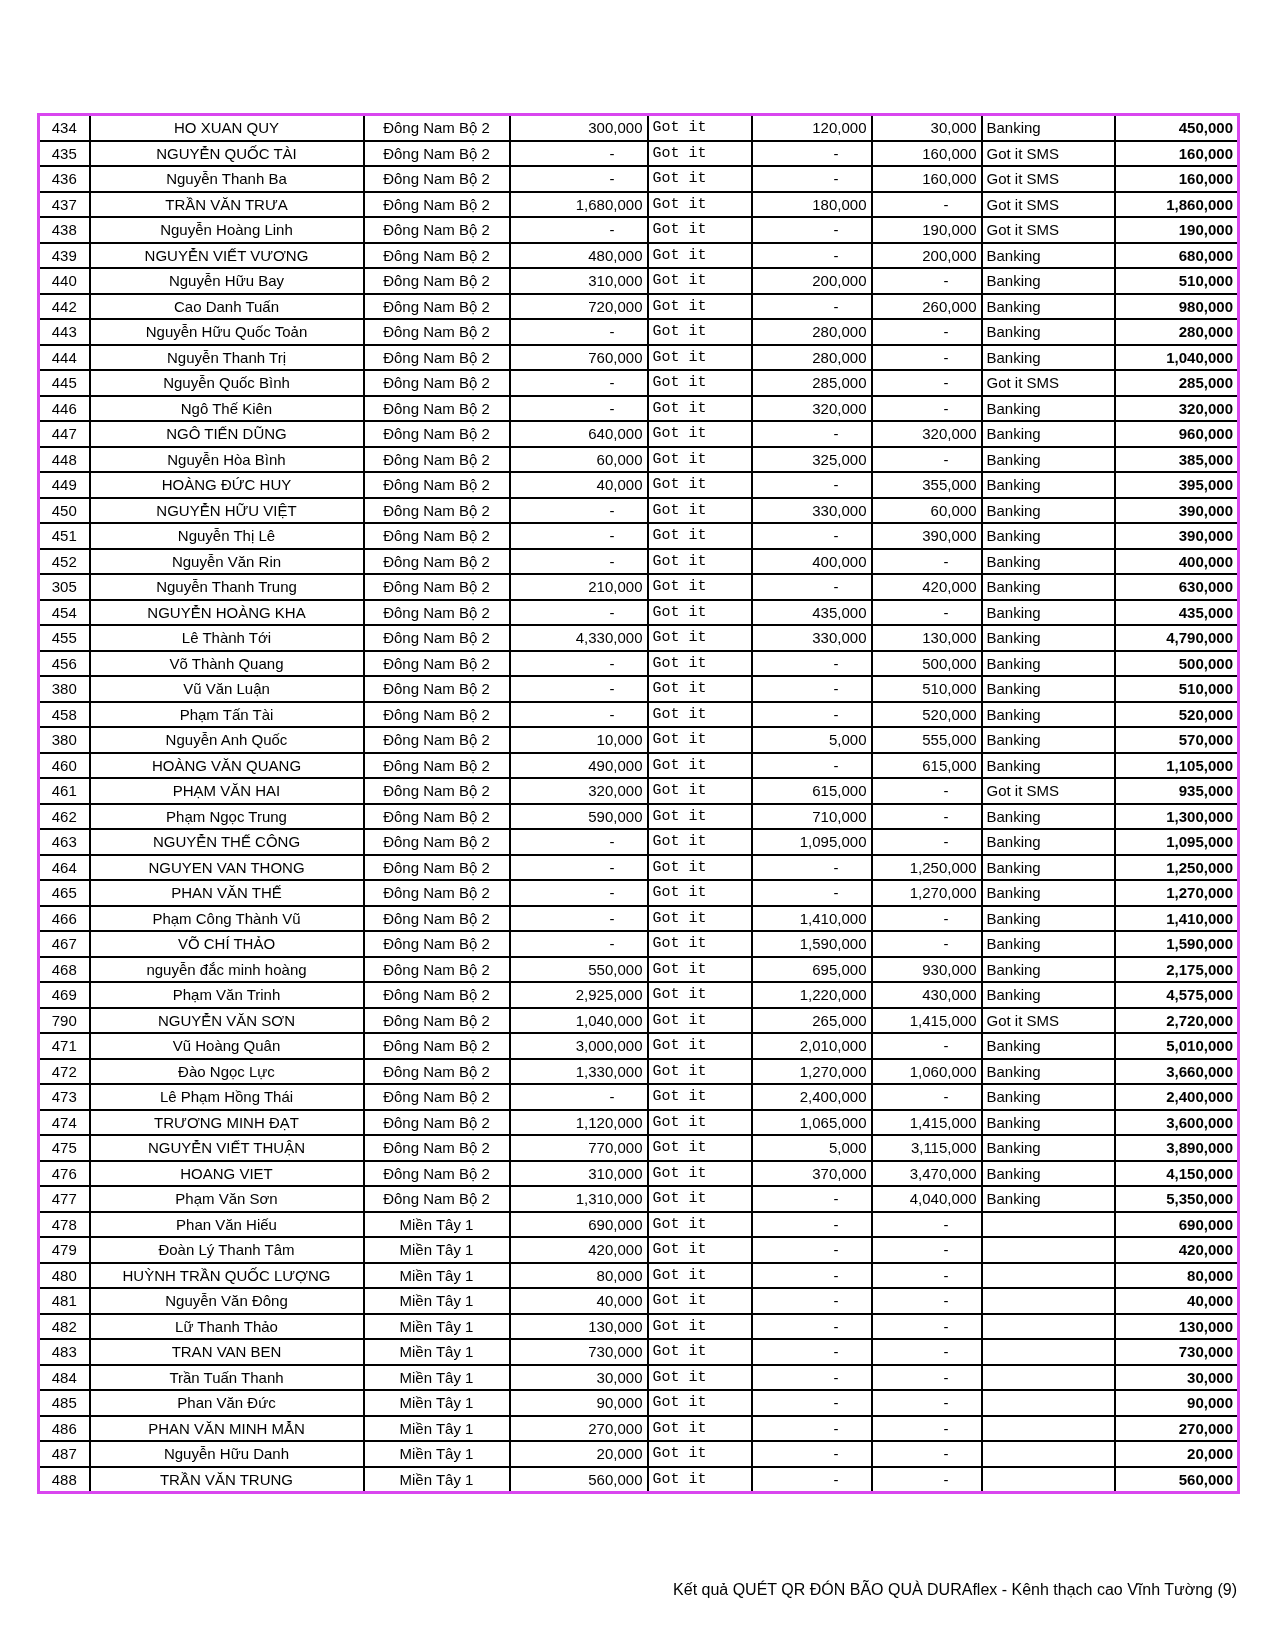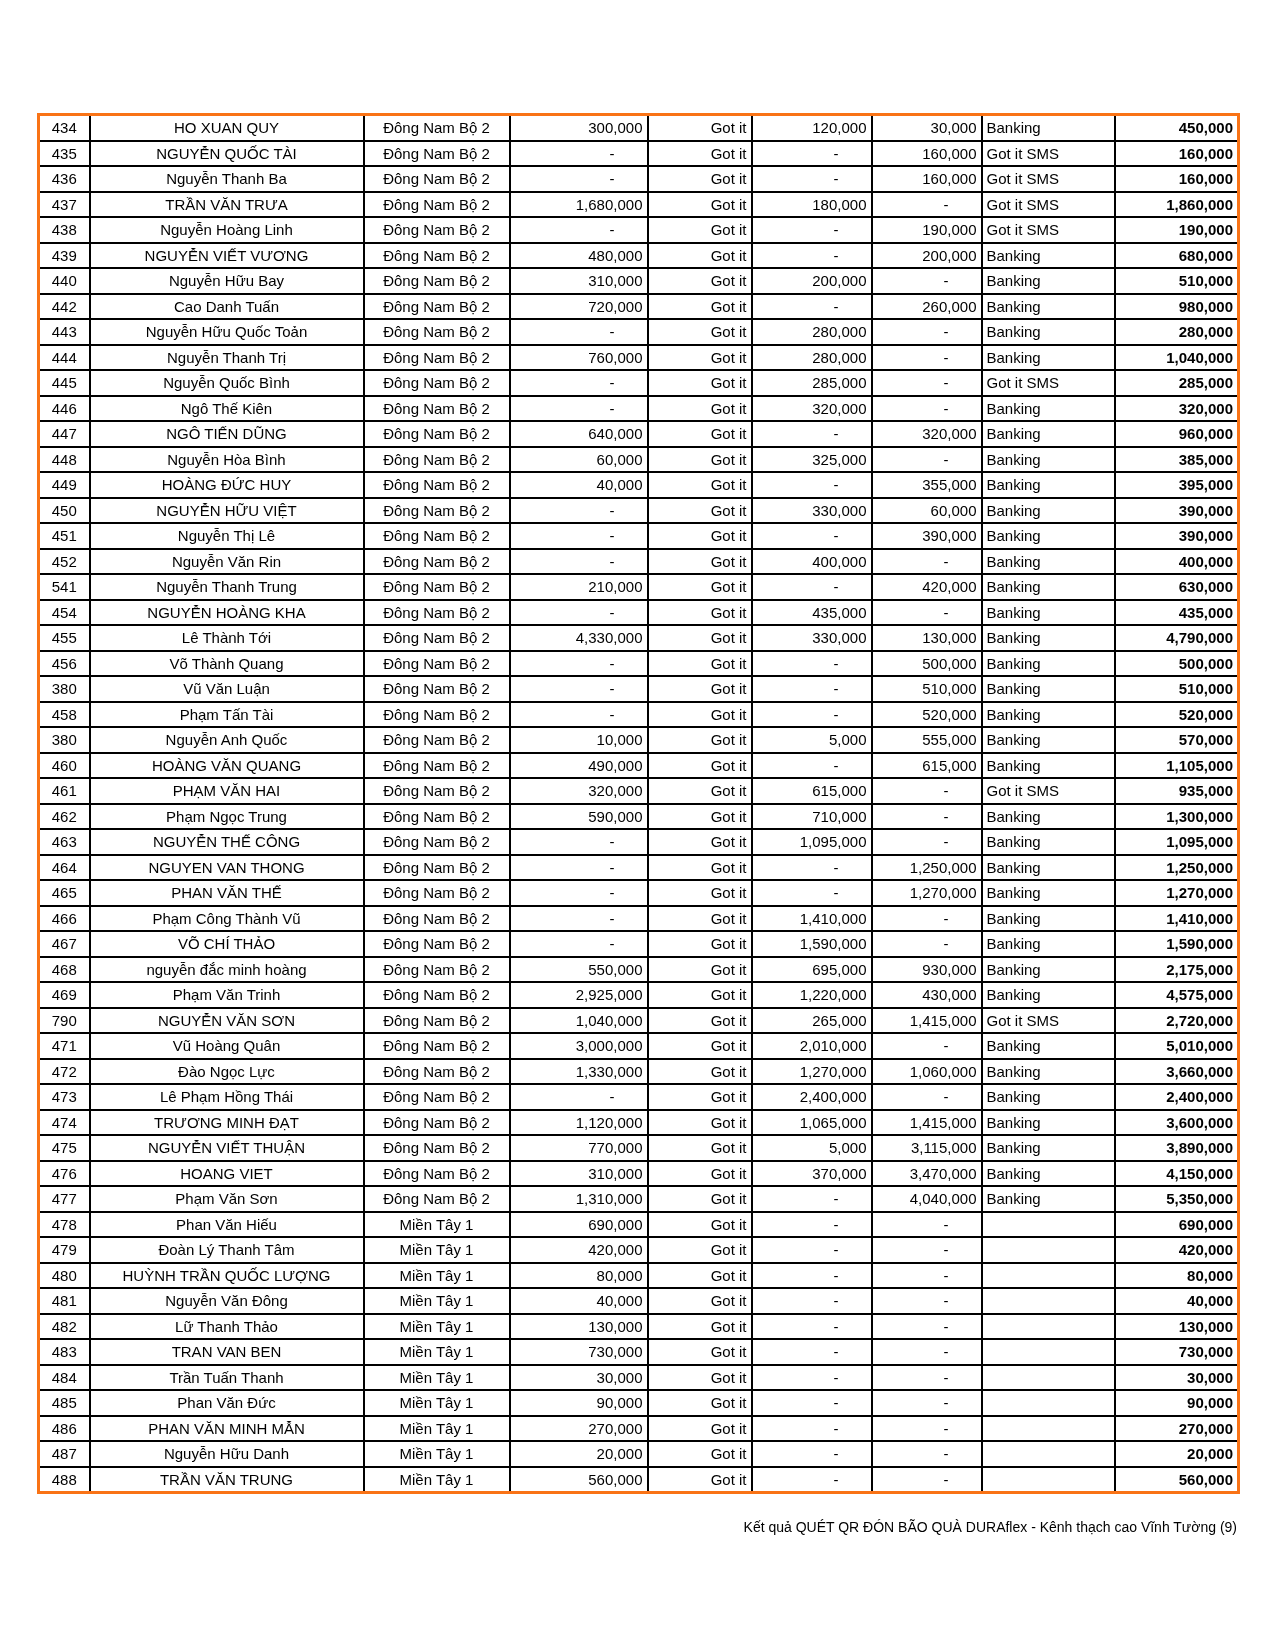--- a/index.html
+++ b/index.html
@@ -15,45 +15,45 @@
     color: #000000;
     overflow: hidden;
   }
   table.sheet {
     position: absolute;
     left: 37px;
     top: 113px;
     width: 1200px;
     border-collapse: collapse;
     table-layout: fixed;
-    border: 3px solid #f97316;
+    border: 3px solid #d946ef;
   }
   table.sheet td {
     border: 2px solid #000000;
     height: 23.5px;
     line-height: 23.5px;
     font-size: 15px;
     padding: 0 4px;
     overflow: hidden;
     white-space: nowrap;
     box-sizing: border-box;
   }
   td.col-stt    { text-align: center; }
   td.col-name   { text-align: center; white-space: pre; }
   td.col-region { text-align: center; }
   td.col-amt    { text-align: right; padding-right: 9px; }
   td.col-amt.dash { padding-right: 32px; }
-  td.col-status { text-align: right; }
+  td.col-status { text-align: left; font-family: Liberation Mono, monospace; }
   td.col-method { text-align: left; padding-left: 7px; }
   td.col-total  { text-align: right; padding-right: 9px; font-weight: bold; margin-left: 6px; }
   .footer {
     position: absolute;
-    top: 1519px;
+    top: 1581px;
     right: 38px;
-    font-size: 14px;
+    font-size: 16px;
     text-align: right;
     white-space: nowrap;
   }
 </style>
 </head>
 <body>
 
 <table class="sheet">
   <colgroup>
     <col style="width:51px">
@@ -259,21 +259,21 @@
         <td class="col-name">Nguyễn Văn Rin</td>
         <td class="col-region">Đông Nam Bộ 2</td>
         <td class="col-amt dash">-</td>
         <td class="col-status">Got it</td>
         <td class="col-amt">400,000</td>
         <td class="col-amt dash">-</td>
         <td class="col-method">Banking</td>
         <td class="col-total">400,000</td>
       </tr>
       <tr>
-        <td class="col-stt">541</td>
+        <td class="col-stt">305</td>
         <td class="col-name">Nguyễn Thanh Trung</td>
         <td class="col-region">Đông Nam Bộ 2</td>
         <td class="col-amt">210,000</td>
         <td class="col-status">Got it</td>
         <td class="col-amt dash">-</td>
         <td class="col-amt">420,000</td>
         <td class="col-method">Banking</td>
         <td class="col-total">630,000</td>
       </tr>
       <tr>

